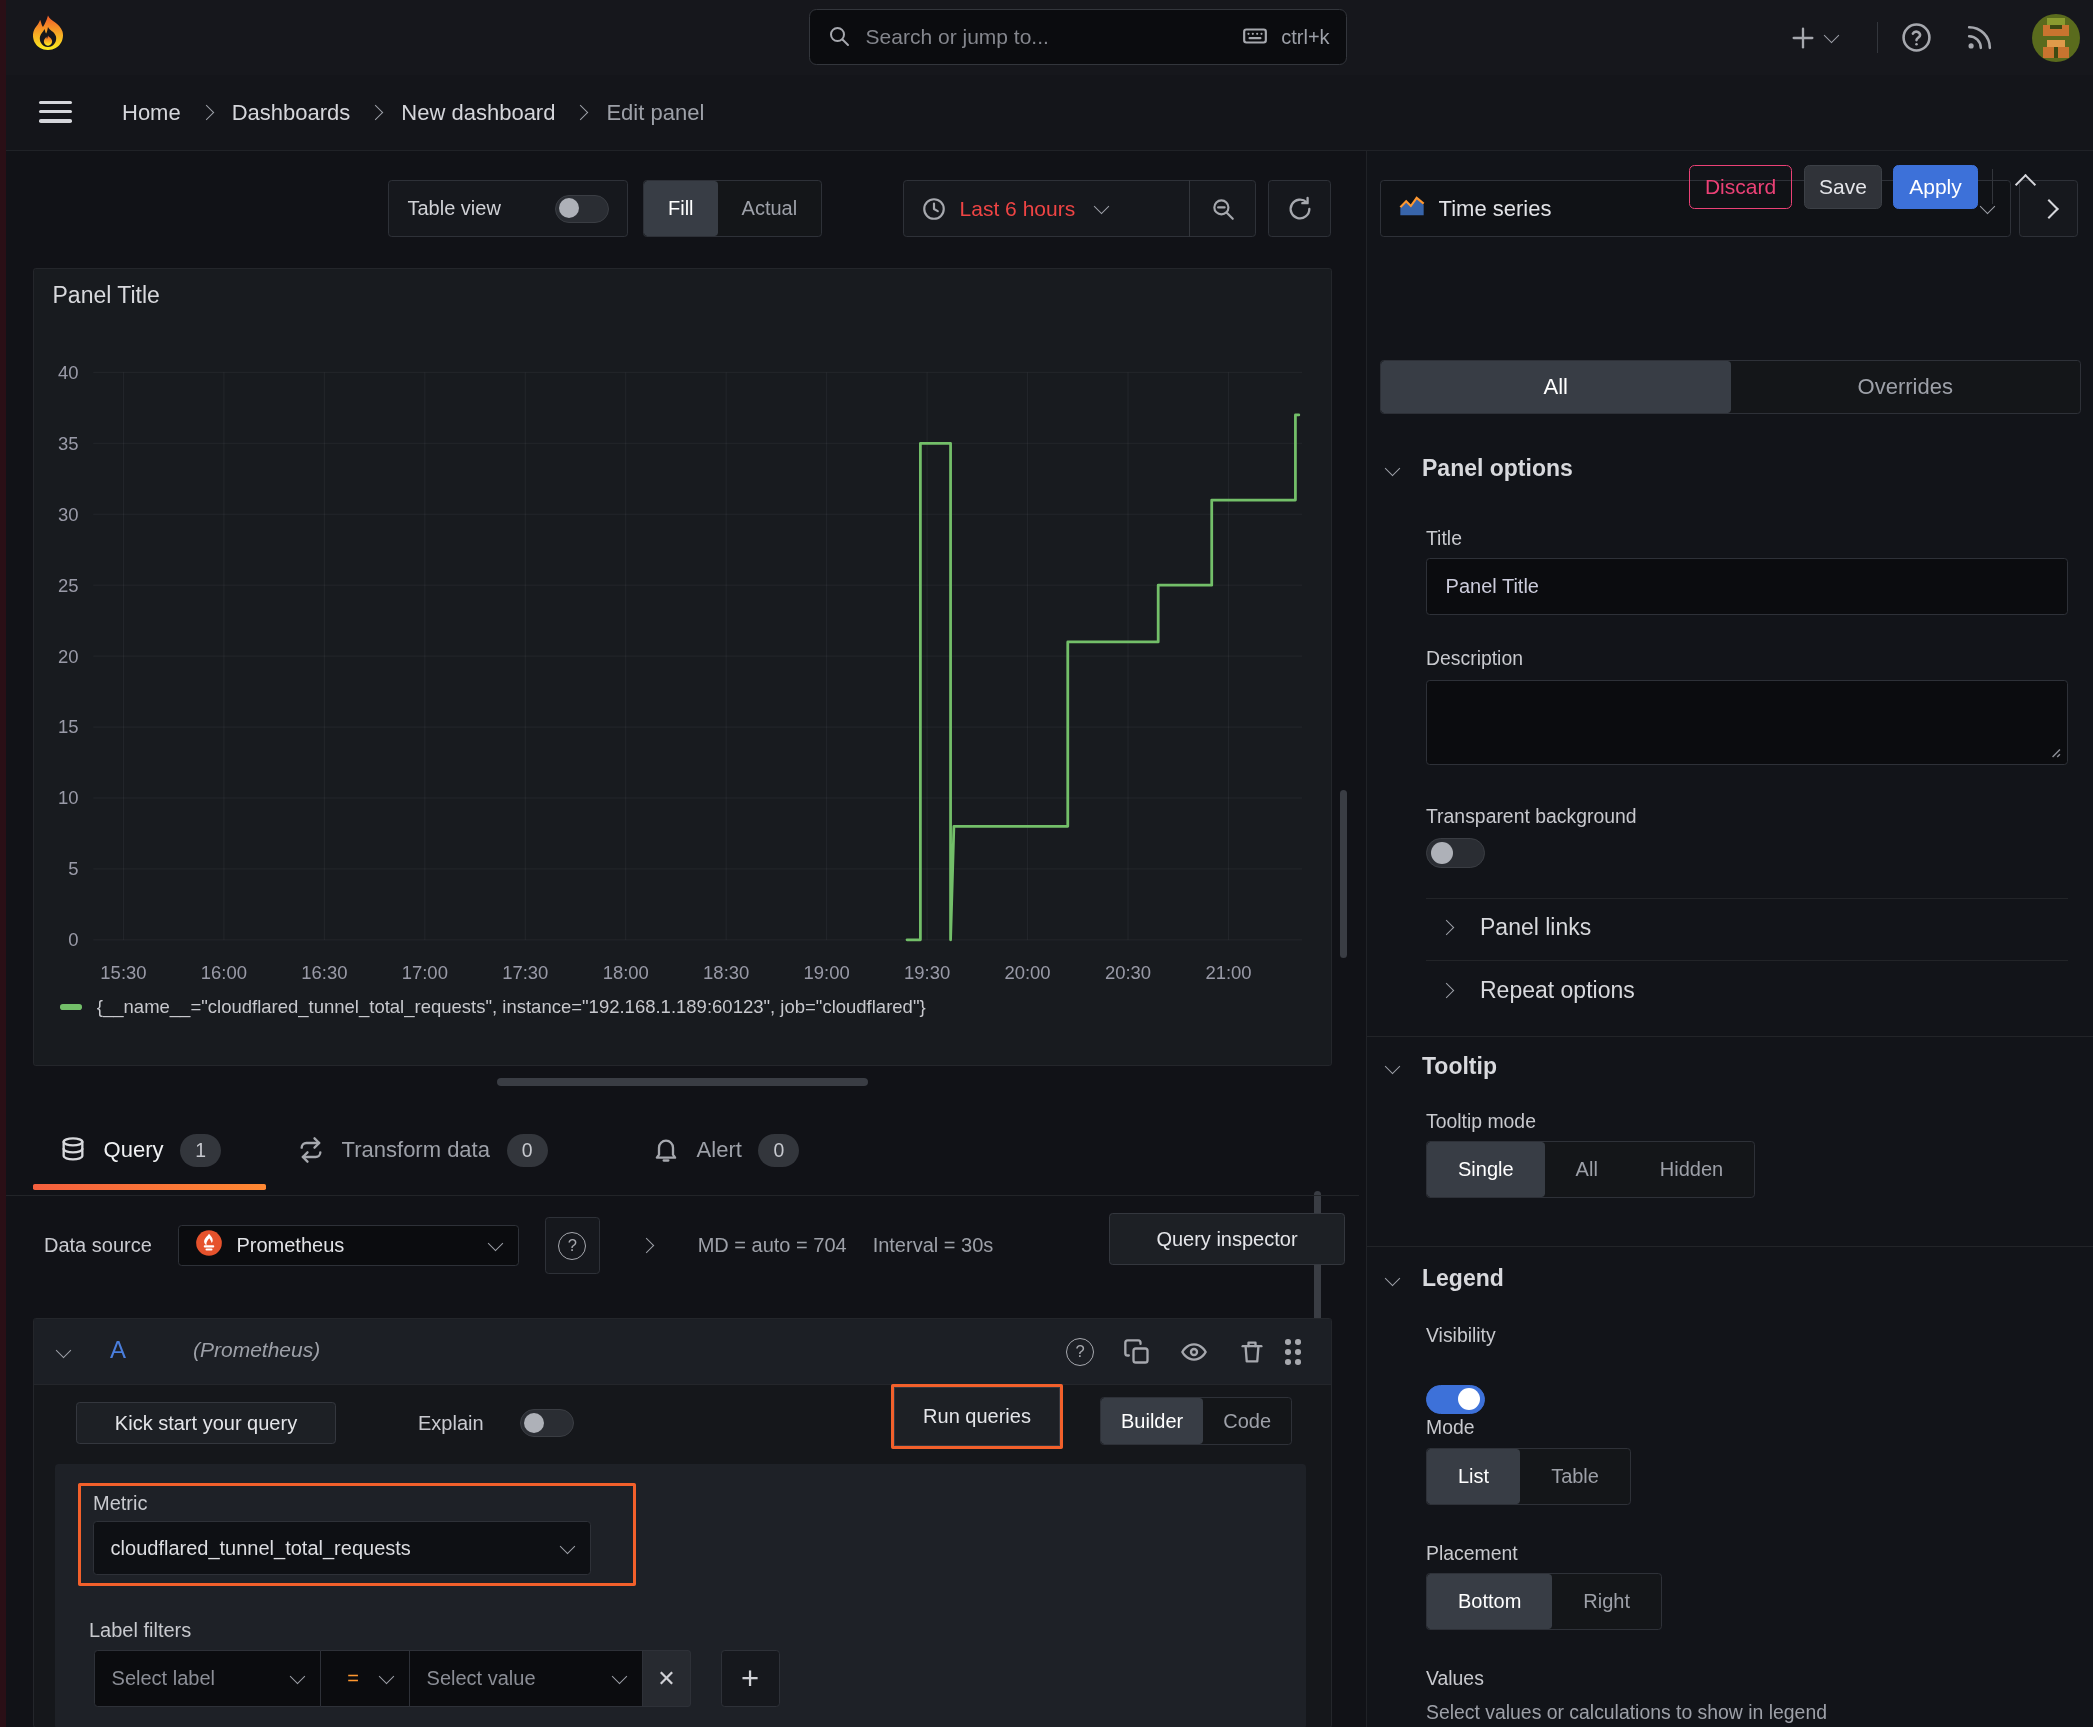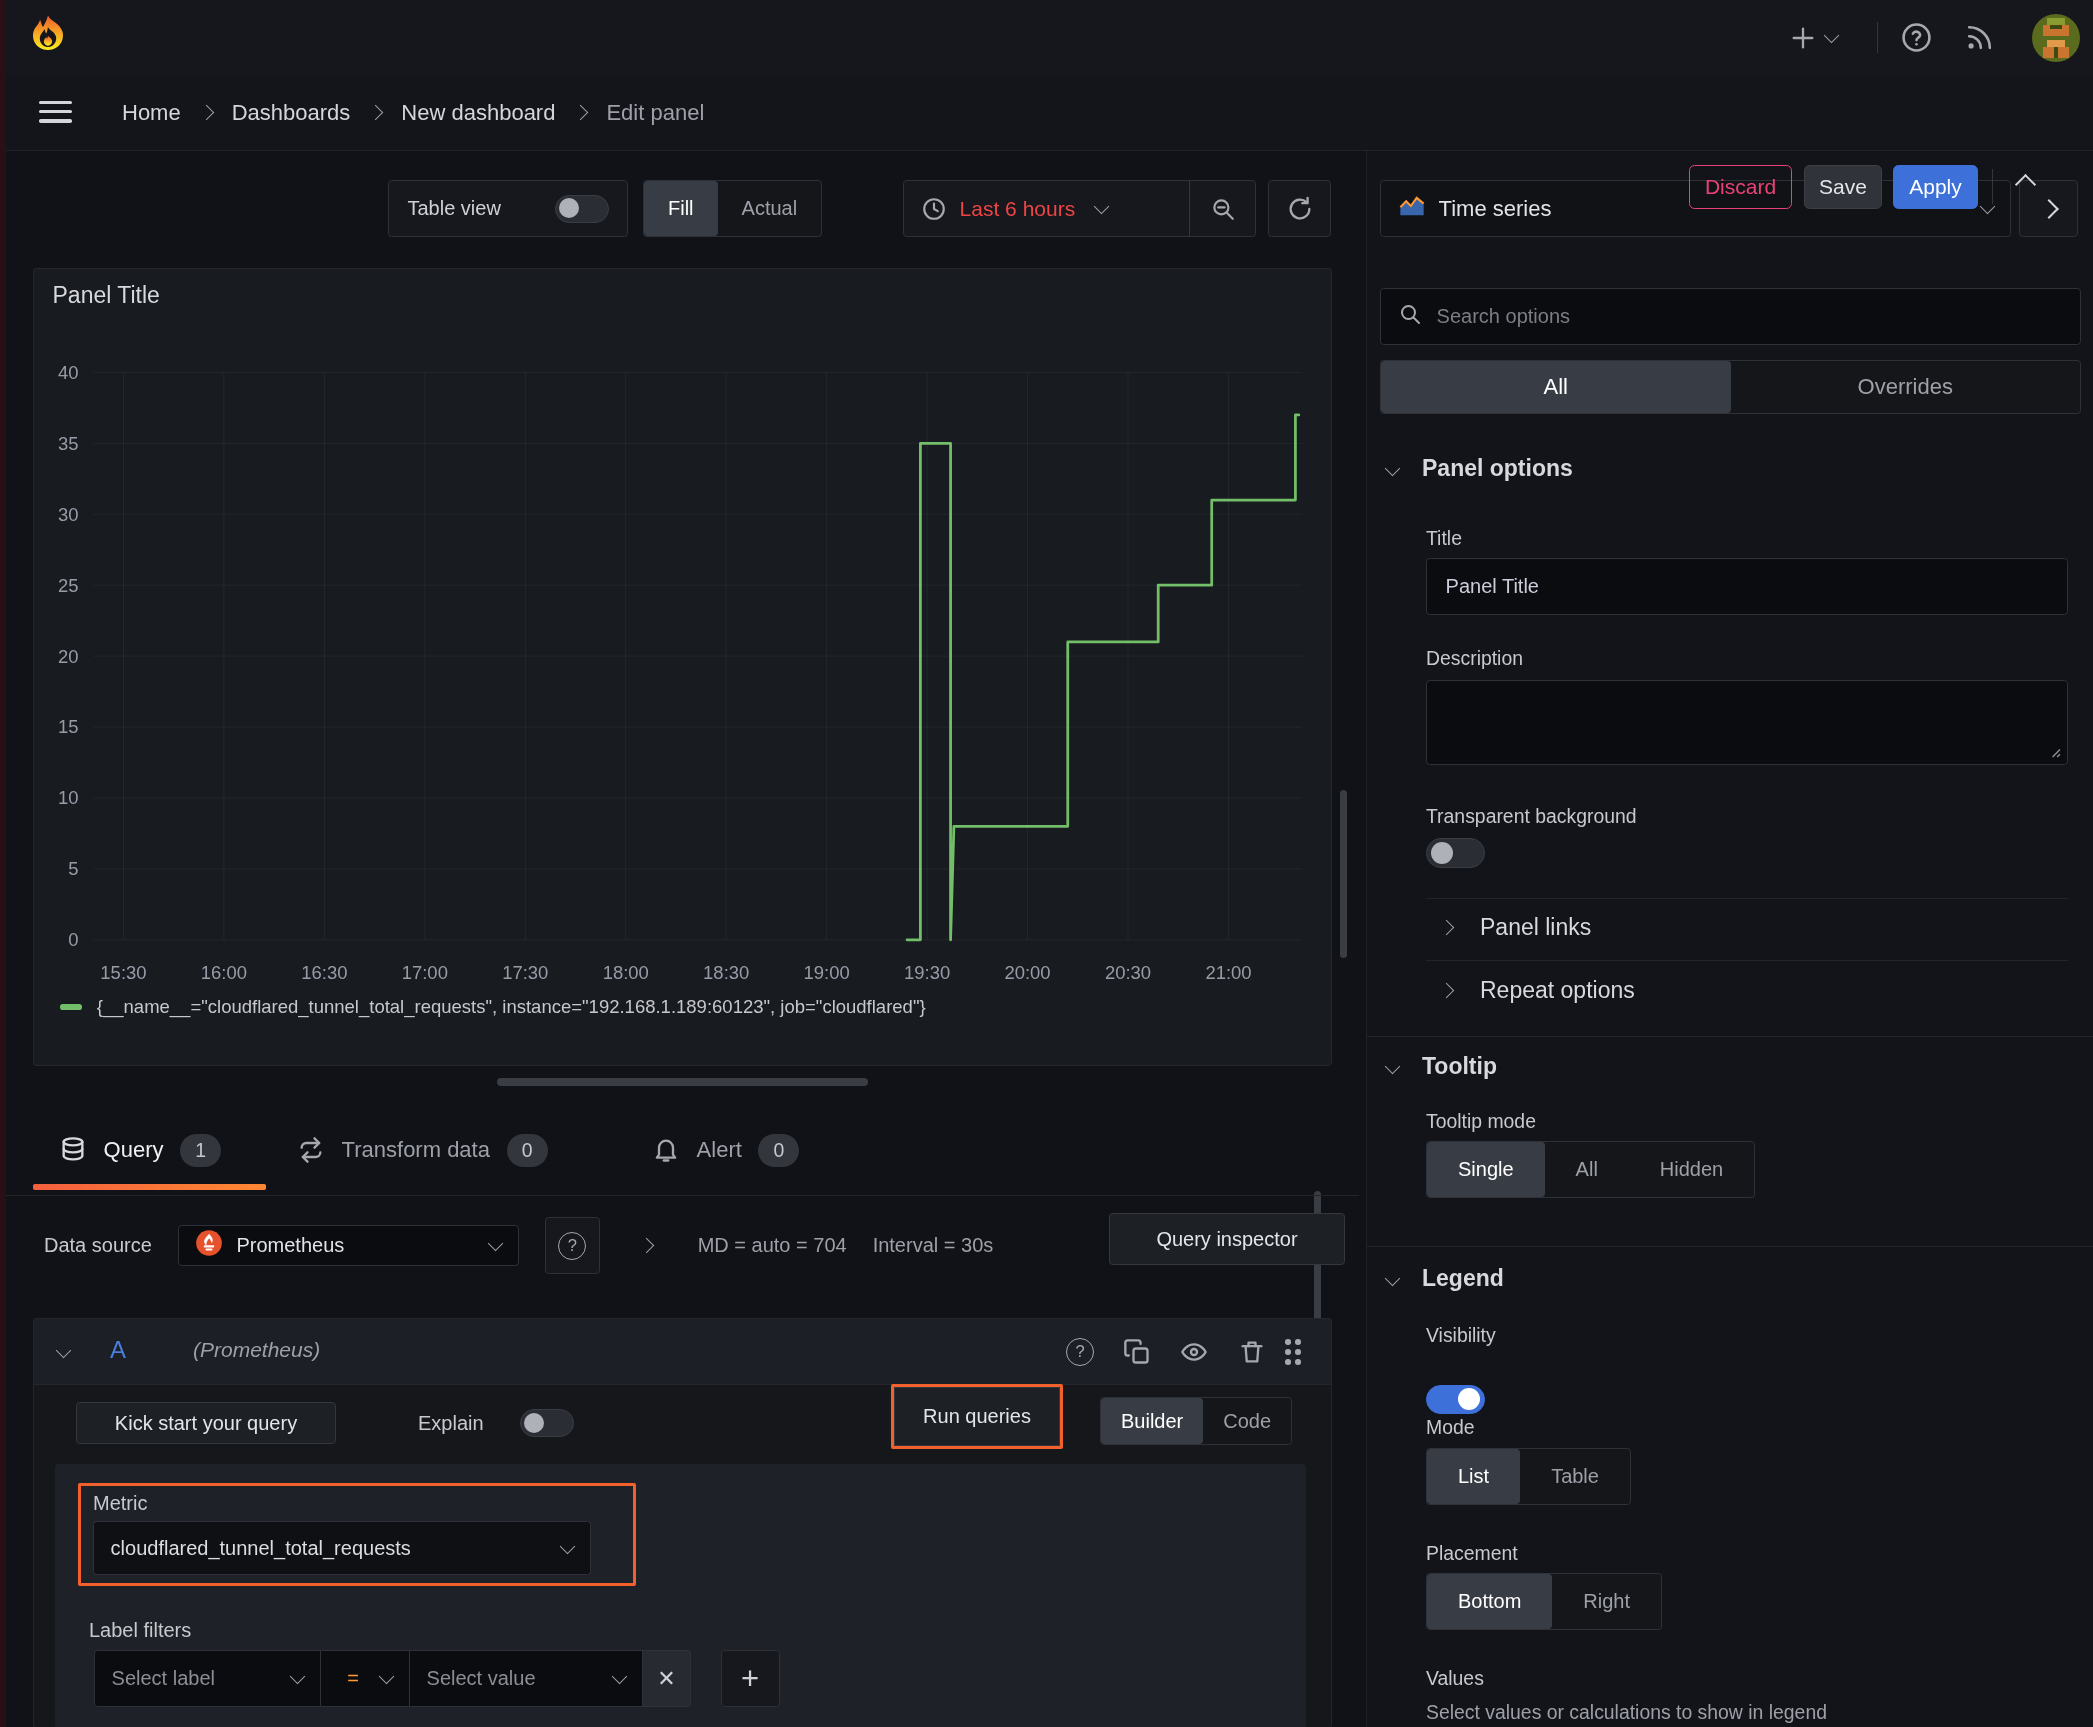--- a/index.html
+++ b/index.html
@@ -74,20 +74,36 @@
         <defs>
             <linearGradient id="glg" x1="0" y1="1" x2="0" y2="0">
               <stop offset="0" stop-color="#FCEE1F"></stop>
               <stop offset="1" stop-color="#F15B2A"></stop>
             </linearGradient>
           </defs>
         <path fill="url(#glg)" d="M32 2c3 8 16 10 20 22 3.4 10.3-3 26-20 26S8.6 34.3 12 24c2-6 7-9 9-16 2 4 1.4 7 4 10 3-5 5-9 7-16z"></path>
         <path fill="#16171c" d="M32 18c2 5 9 6 11 13 1.8 6.3-2.4 15-11 15s-12.8-8.7-11-15c1.2-4.2 4.6-5.8 6-10 1.2 2.4.9 4.2 2.4 6.2 1.6-3 1.8-5.6 2.6-9.2z"></path>
         <path fill="url(#glg)" d="M32 30c1 2.5 4.5 3 5.5 6.5.9 3.1-1.2 7.5-5.5 7.5s-6.4-4.4-5.5-7.5c.6-2.1 2.3-2.9 3-5 .6 1.2.45 2.1 1.2 3.1.8-1.5.9-2.8 1.3-4.6z"></path>
       </svg>
+    </div>
+    <div class="abs searchbox" style="left:809px;top:9.2px;width:503px;height:54px;">
+      <span><svg class="ic" width="24" height="24" viewBox="0 0 24 24">
+            <circle cx="10.5" cy="10.5" r="6.5"></circle>
+            <line x1="15.5" y1="15.5" x2="21" y2="21"></line>
+          </svg></span>
+      <input placeholder="Search or jump to..." style="">
+      <span><svg class="ic" width="26" height="26" viewBox="0 0 24 24">
+            <rect x="2" y="6" width="20" height="12" rx="2"></rect>
+            <line x1="6" y1="10" x2="6" y2="10.01"></line>
+            <line x1="10" y1="10" x2="10" y2="10.01"></line>
+            <line x1="14" y1="10" x2="14" y2="10.01"></line>
+            <line x1="18" y1="10" x2="18" y2="10.01"></line>
+            <line x1="7" y1="14" x2="17" y2="14"></line>
+          </svg></span>
+      <span class="dim" style="font-size:20px;">ctrl+k</span>
     </div>
     <div class="abs row" style="left:1789px;top:0;height:75px;gap:9.2px;">
       <svg class="ic" width="28" height="28" viewBox="0 0 24 24">
           <line x1="12" y1="4" x2="12" y2="20"></line>
           <line x1="4" y1="12" x2="20" y2="12"></line>
         </svg>
       <span class="chev down" style="margin-top:-3.7px"></span>
     </div>
     <div class="abs vdiv" style="left:1877px;top:22px;height:31px;"></div>
     <div class="abs" style="left:1901px;top:22px;">
@@ -364,27 +380,20 @@
             <path d="M2 13l5-5 4 4 5-7 6 5" stroke="#FF9830" fill="none" stroke-width="1.8"></path>
           </svg>
       </span>
       <span style="flex:1;font-size:22px;color:#e2e3e7;">Time series</span>
       <span class="chev down" style="margin-top:-3.7px;"></span>
     </div>
     <div class="abs iconbtn" style="left:652px;top:30px;width:59px;height:57px;">
       <span class="chev right white" style="border-width:2.8px;width:12px;height:12px;"></span>
     </div>
 
-    <div class="abs field" style="left:13px;top:138px;width:701px;height:57px;">
-      <span><svg class="ic" width="24" height="24" viewBox="0 0 24 24">
-            <circle cx="10.5" cy="10.5" r="6.5"></circle>
-            <line x1="15.5" y1="15.5" x2="21" y2="21"></line>
-          </svg></span>
-      <input placeholder="Search options" style="">
-    </div>
 
     <div class="abs seg" style="left:13px;top:210px;width:701px;height:54px;">
       <span class="opt sel" style="flex:1;font-size:22px;">All</span>
       <span class="opt" style="flex:1;font-size:22px;">Overrides</span>
     </div>
 
     <div class="abs row" style="left:20px;top:305px;gap:24px;">
       <span class="chev down"></span>
       <span class="section-h">Panel options</span>
     </div>

